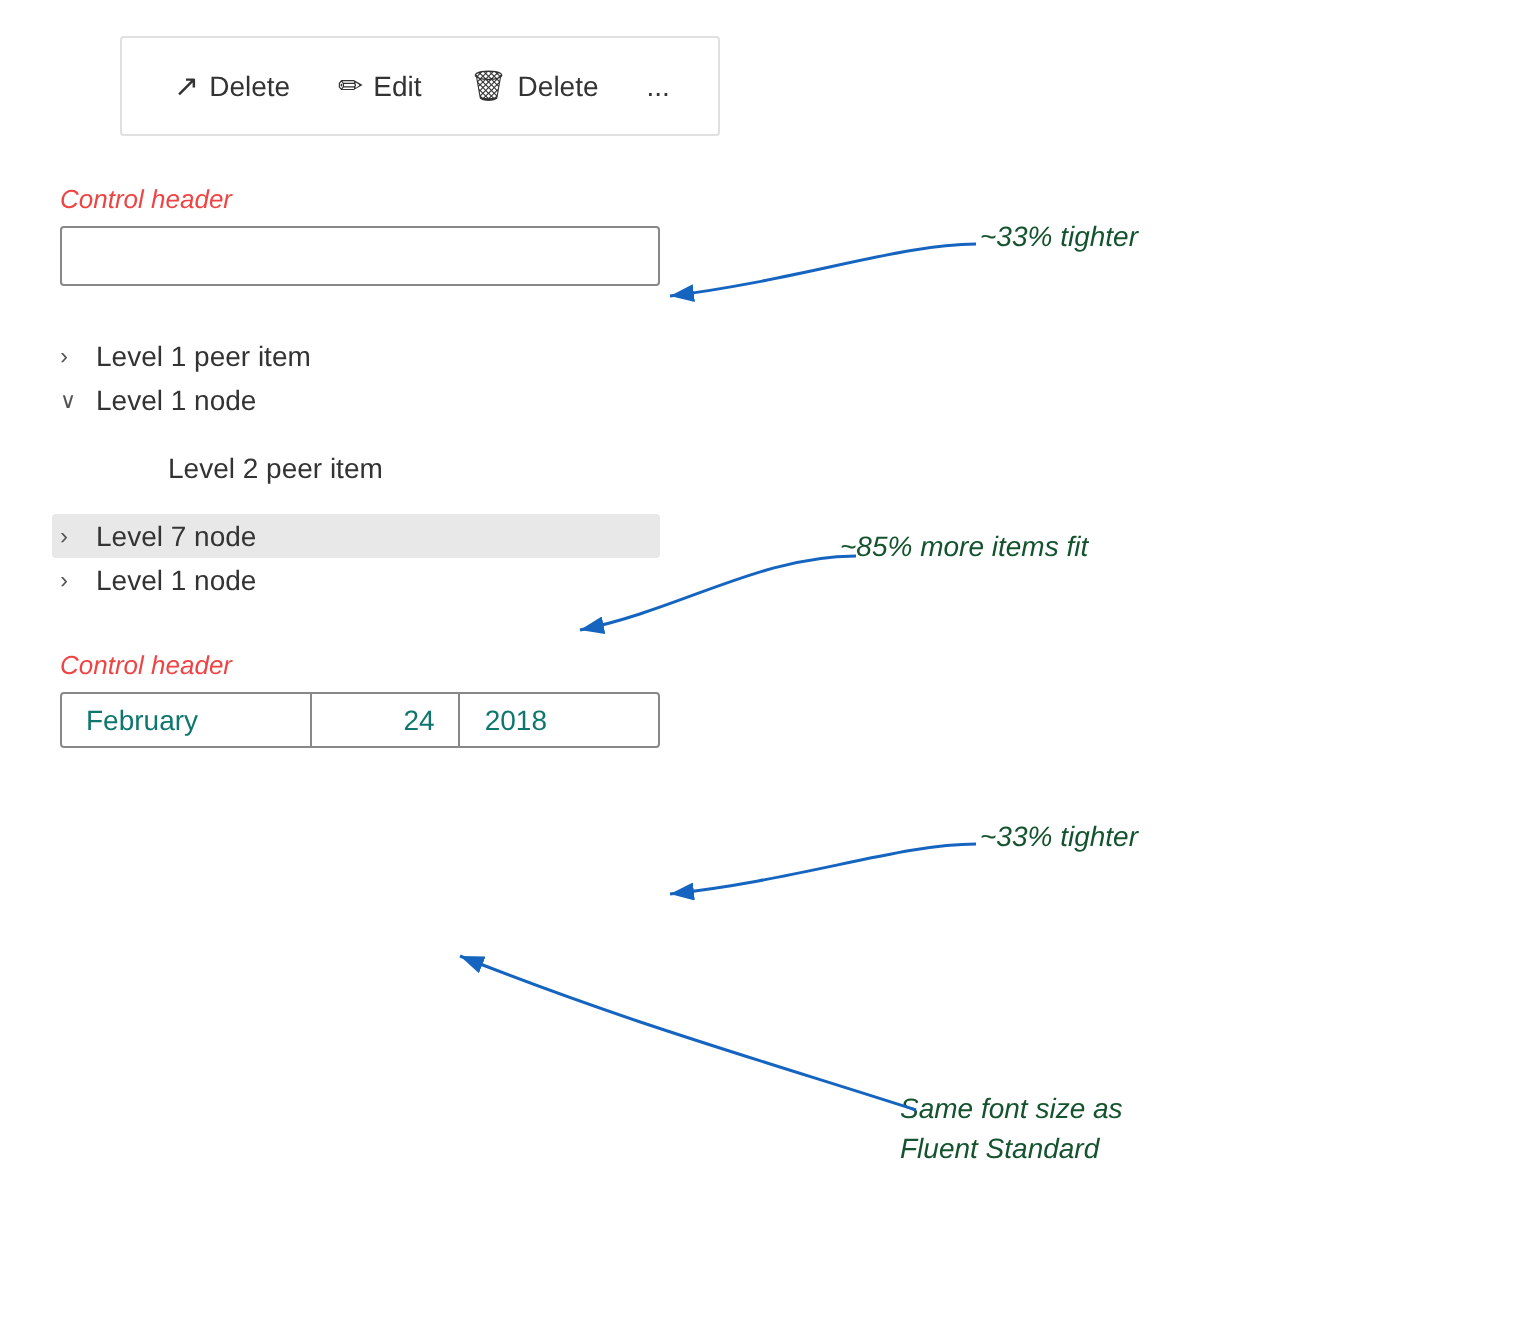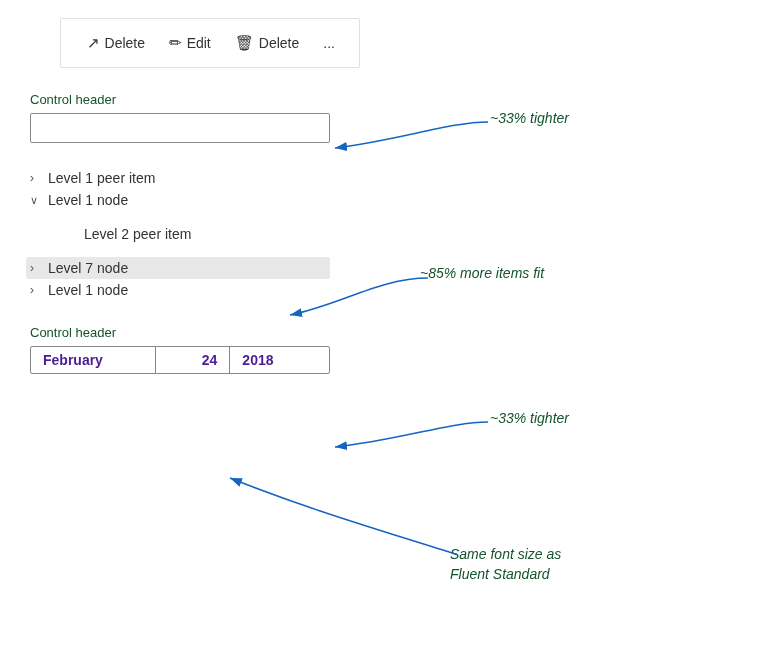--- a/index.html
+++ b/index.html
@@ -41,22 +41,23 @@
 
     
     .section {
       margin-left: 30px;
       margin-bottom: 24px;
       position: relative;
     }
 
     .control-header-label {
       font-size: 13px;
-      color: #14532d;
+      color: #ef4444;
       margin-bottom: 6px;
+      font-style: italic;
     }
 
     
     .control-input {
       width: 300px;
       height: 30px;
       border: 1px solid #888;
       border-radius: 2px;
       padding: 0 8px;
       font-size: 14px;
@@ -102,24 +103,23 @@
     .date-row {
       display: flex;
       width: 300px;
       border: 1px solid #888;
       border-radius: 2px;
       overflow: hidden;
     }
     .date-cell {
       padding: 5px 12px;
       font-size: 14px;
-      color: #4c1d95;
+      color: #0f766e;
       border-right: 1px solid #888;
       flex: 1;
-      font-weight: bold;
     }
     .date-cell:last-child { border-right: none; }
     .date-cell.month { flex: 2; }
     .date-cell.day { flex: 1; text-align: right; }
     .date-cell.year { flex: 1.5; }
 
     
     .annotation {
       position: absolute;
       color: #14532d;

